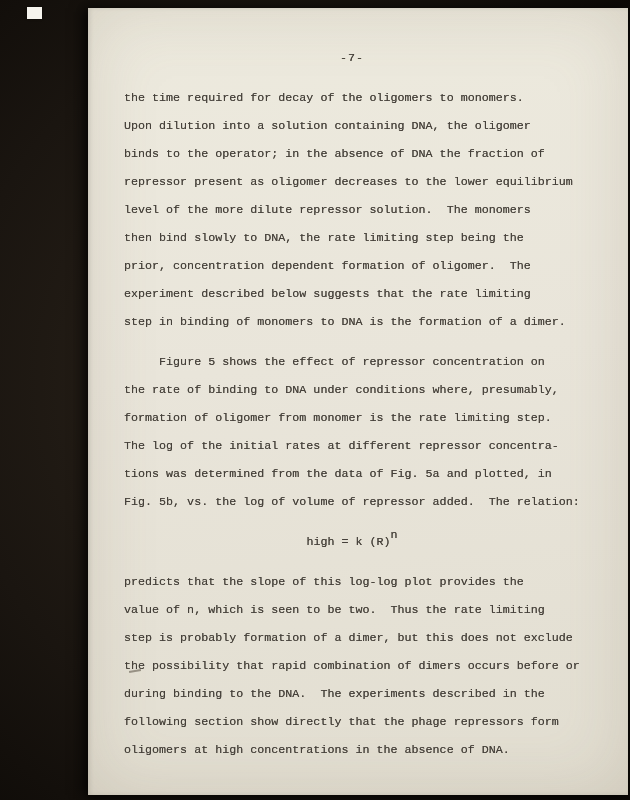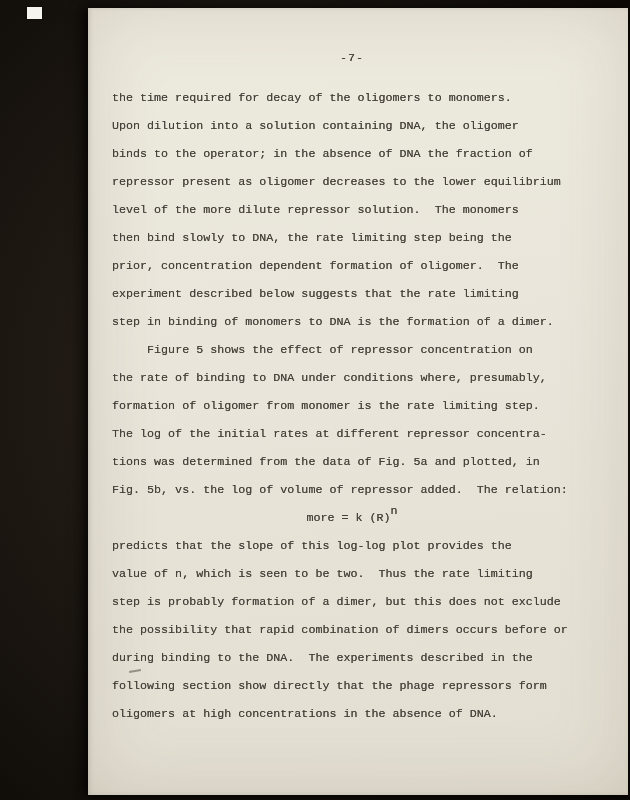--- a/index.html
+++ b/index.html
@@ -51,21 +51,21 @@
     font-size: 11.7px;
     line-height: 28px;
     text-shadow: 0 0 0.6px rgba(70, 64, 54, 0.75);
   }
   .page-number {
     text-align: center;
     margin-bottom: 12px;
     letter-spacing: 1px;
   }
   .para {
-    margin: 0;
+    margin: 12px;
     white-space: pre-wrap;
   }
   .heading {
     text-decoration: underline;
     text-underline-offset: 3px;
   }
   .equation {
     text-align: center;
   }
   .equation .sup {
@@ -106,21 +106,21 @@
 step in binding of monomers to DNA is the formation of a dimer.</p>
 
 
     <p class="para">     Figure 5 shows the effect of repressor concentration on
 the rate of binding to DNA under conditions where, presumably,
 formation of oligomer from monomer is the rate limiting step.
 The log of the initial rates at different repressor concentra-
 tions was determined from the data of Fig. 5a and plotted, in
 Fig. 5b, vs. the log of volume of repressor added.  The relation:</p>
 
-    <div class="equation"><span>more = k (R)</span><span class="sup">n</span></div>
+    <div class="equation"><span>high = k (R)</span><span class="sup">n</span></div>
 
     <p class="para">predicts that the slope of this log-log plot provides the
 value of n, which is seen to be two.  Thus the rate limiting
 step is probably formation of a dimer, but this does not exclude
 the possibility that rapid combination of dimers occurs before or
 during binding to the DNA.  The experiments described in the
 following section show directly that the phage repressors form
 oligomers at high concentrations in the absence of DNA.</p>
 
     <div class="pencil-mark"></div>

